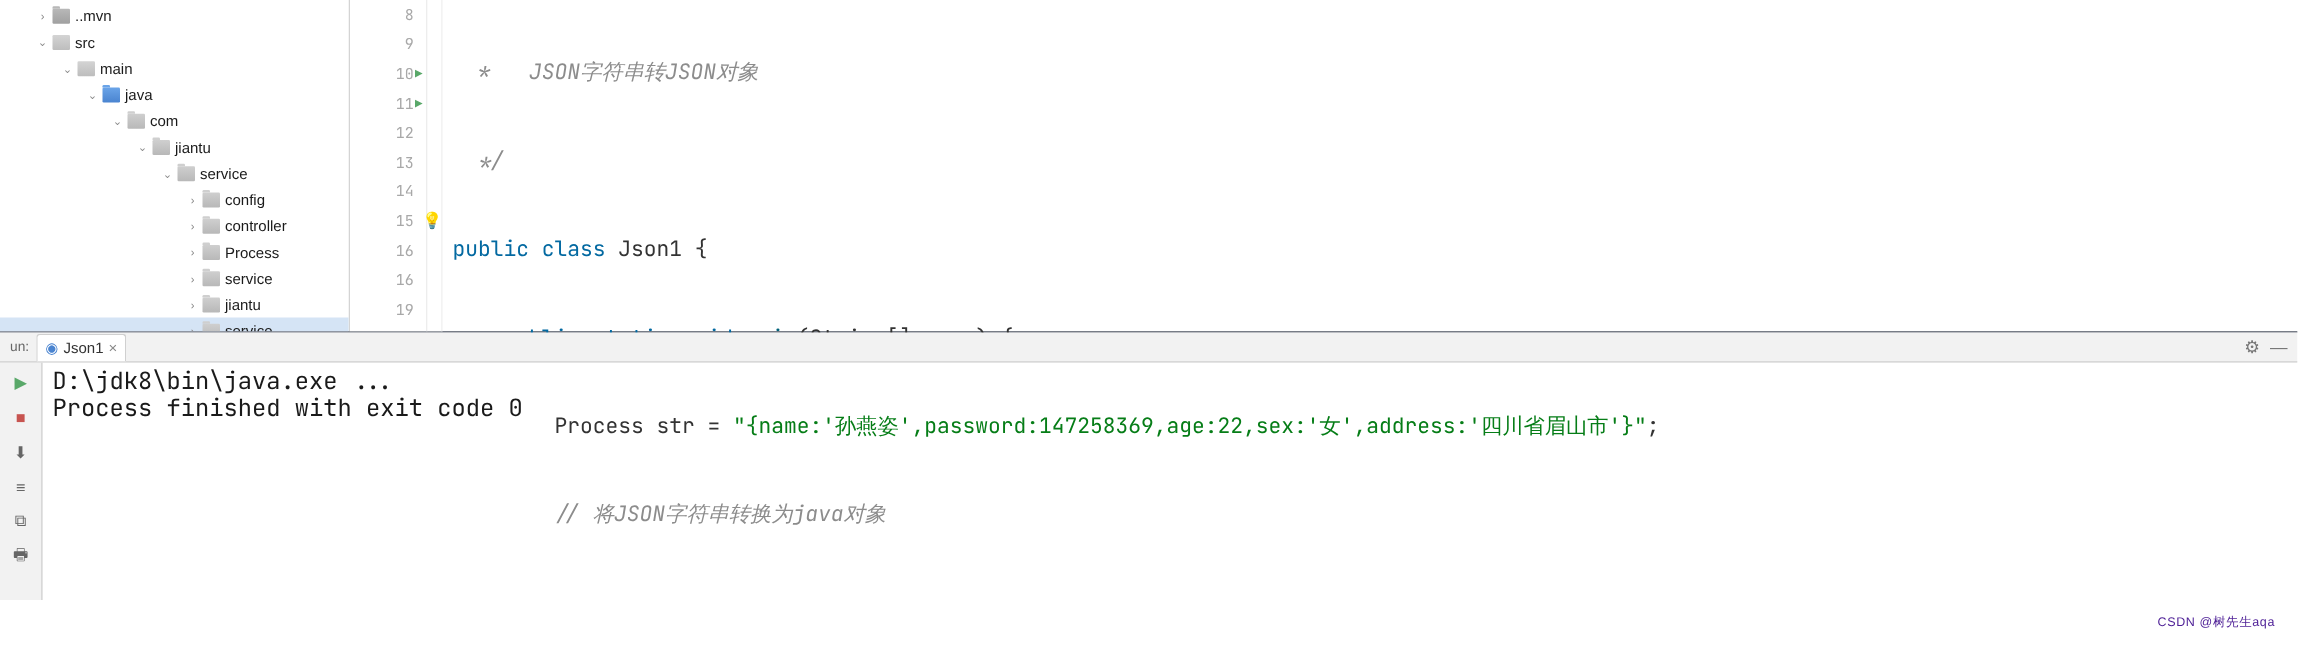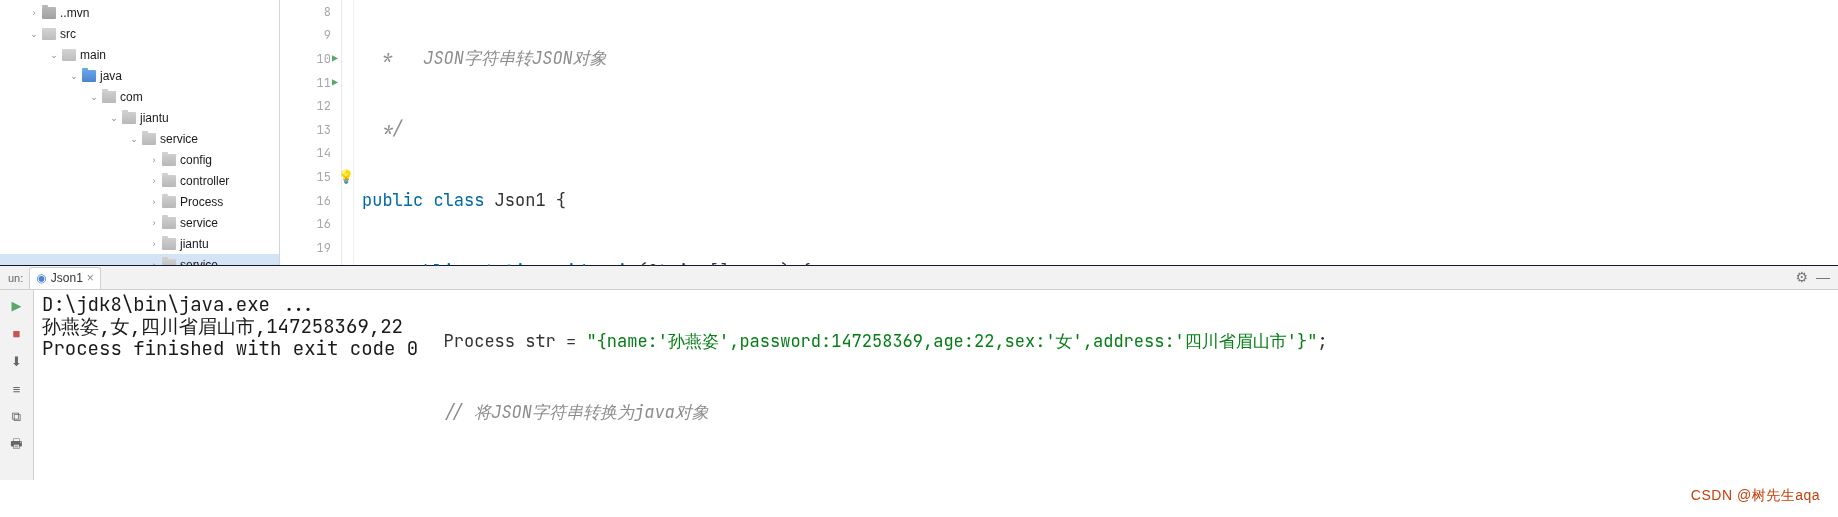--- a/index.html
+++ b/index.html
@@ -30,21 +30,21 @@
 .bottom-area { border-top: 1px solid #0f172a; display: flex; flex-direction: column; }
 .tab-bar { height: 24px; display: flex; align-items: center; background: #f2f2f2; border-bottom: 1px solid #d0d0d0; padding-left: 2px; position: relative; }
 .run-label { color: #666; font-size: 11px; padding: 0 6px; }
 .tab { display: flex; align-items: center; gap: 4px; background: #fff; border: 1px solid #d0d0d0; border-bottom: none; padding: 2px 6px; height: 22px; font-size: 12px; color: #333; border-radius: 3px 3px 0 0; }
 .tab-close { color: #888; font-size: 12px; cursor: pointer; }
 .gear-right { position: absolute; right: 8px; top: 3px; color: #777; font-size: 14px; cursor: pointer; display: flex; gap: 8px; }
 .console-area { display: flex; height: 190px; }
 .console-toolbar { width: 34px; background: #f2f2f2; border-right: 1px solid #d0d0d0; display: flex; flex-direction: column; align-items: center; padding-top: 4px; gap: 6px; }
 .tool-btn { width: 22px; height: 22px; display: flex; align-items: center; justify-content: center; color: #666; font-size: 13px; cursor: pointer; border-radius: 3px; }
 .console-text { flex: 1; font-family: "JetBrains Mono", Consolas, monospace; font-size: 19px; line-height: 22px; padding: 4px 8px; white-space: pre; color: #1a1a1a; }
-.watermark { position: fixed; right: 18px; bottom: 12px; color: #c2410c; font-size: 14px; font-weight: 300; letter-spacing: 0.5px; pointer-events: none; }
+.watermark { position: fixed; right: 18px; bottom: 12px; color: #4c1d95; font-size: 10px; font-weight: 300; letter-spacing: 0.5px; pointer-events: none; }
 .sel-tree { background: #d5e4f5; }
 </style>
 </head>
 <body>
 
 <div class="top-area">
   <div class="project-tree">
     <div id="tree-container">
         <div class="tree-item" style="padding-left: 28px;">
           <span class="arrow">›</span>
@@ -162,17 +162,17 @@
   </div>
   <div class="console-area">
     <div class="console-toolbar">
       <div class="tool-btn" style="color:#59a869">▶</div>
       <div class="tool-btn" style="color:#c75450">■</div>
       <div class="tool-btn">⬇</div>
       <div class="tool-btn">≡</div>
       <div class="tool-btn">⧉</div>
       <div class="tool-btn">🖶</div>
     </div>
-    <div class="console-text"><div>D:\jdk8\bin\java.exe ...</div><div>孙燕姿,女,四川省眉山市,147258369,22</div><div></div><div>Process finished with exit code 0</div></div>
+    <div class="console-text"><div>D:\jdk8\bin\java.exe ...</div><div></div><div>Process finished with exit code 0</div></div>
   </div>
 </div>
 
 <div class="watermark">CSDN @树先生aqa</div>
 
 </body></html>

